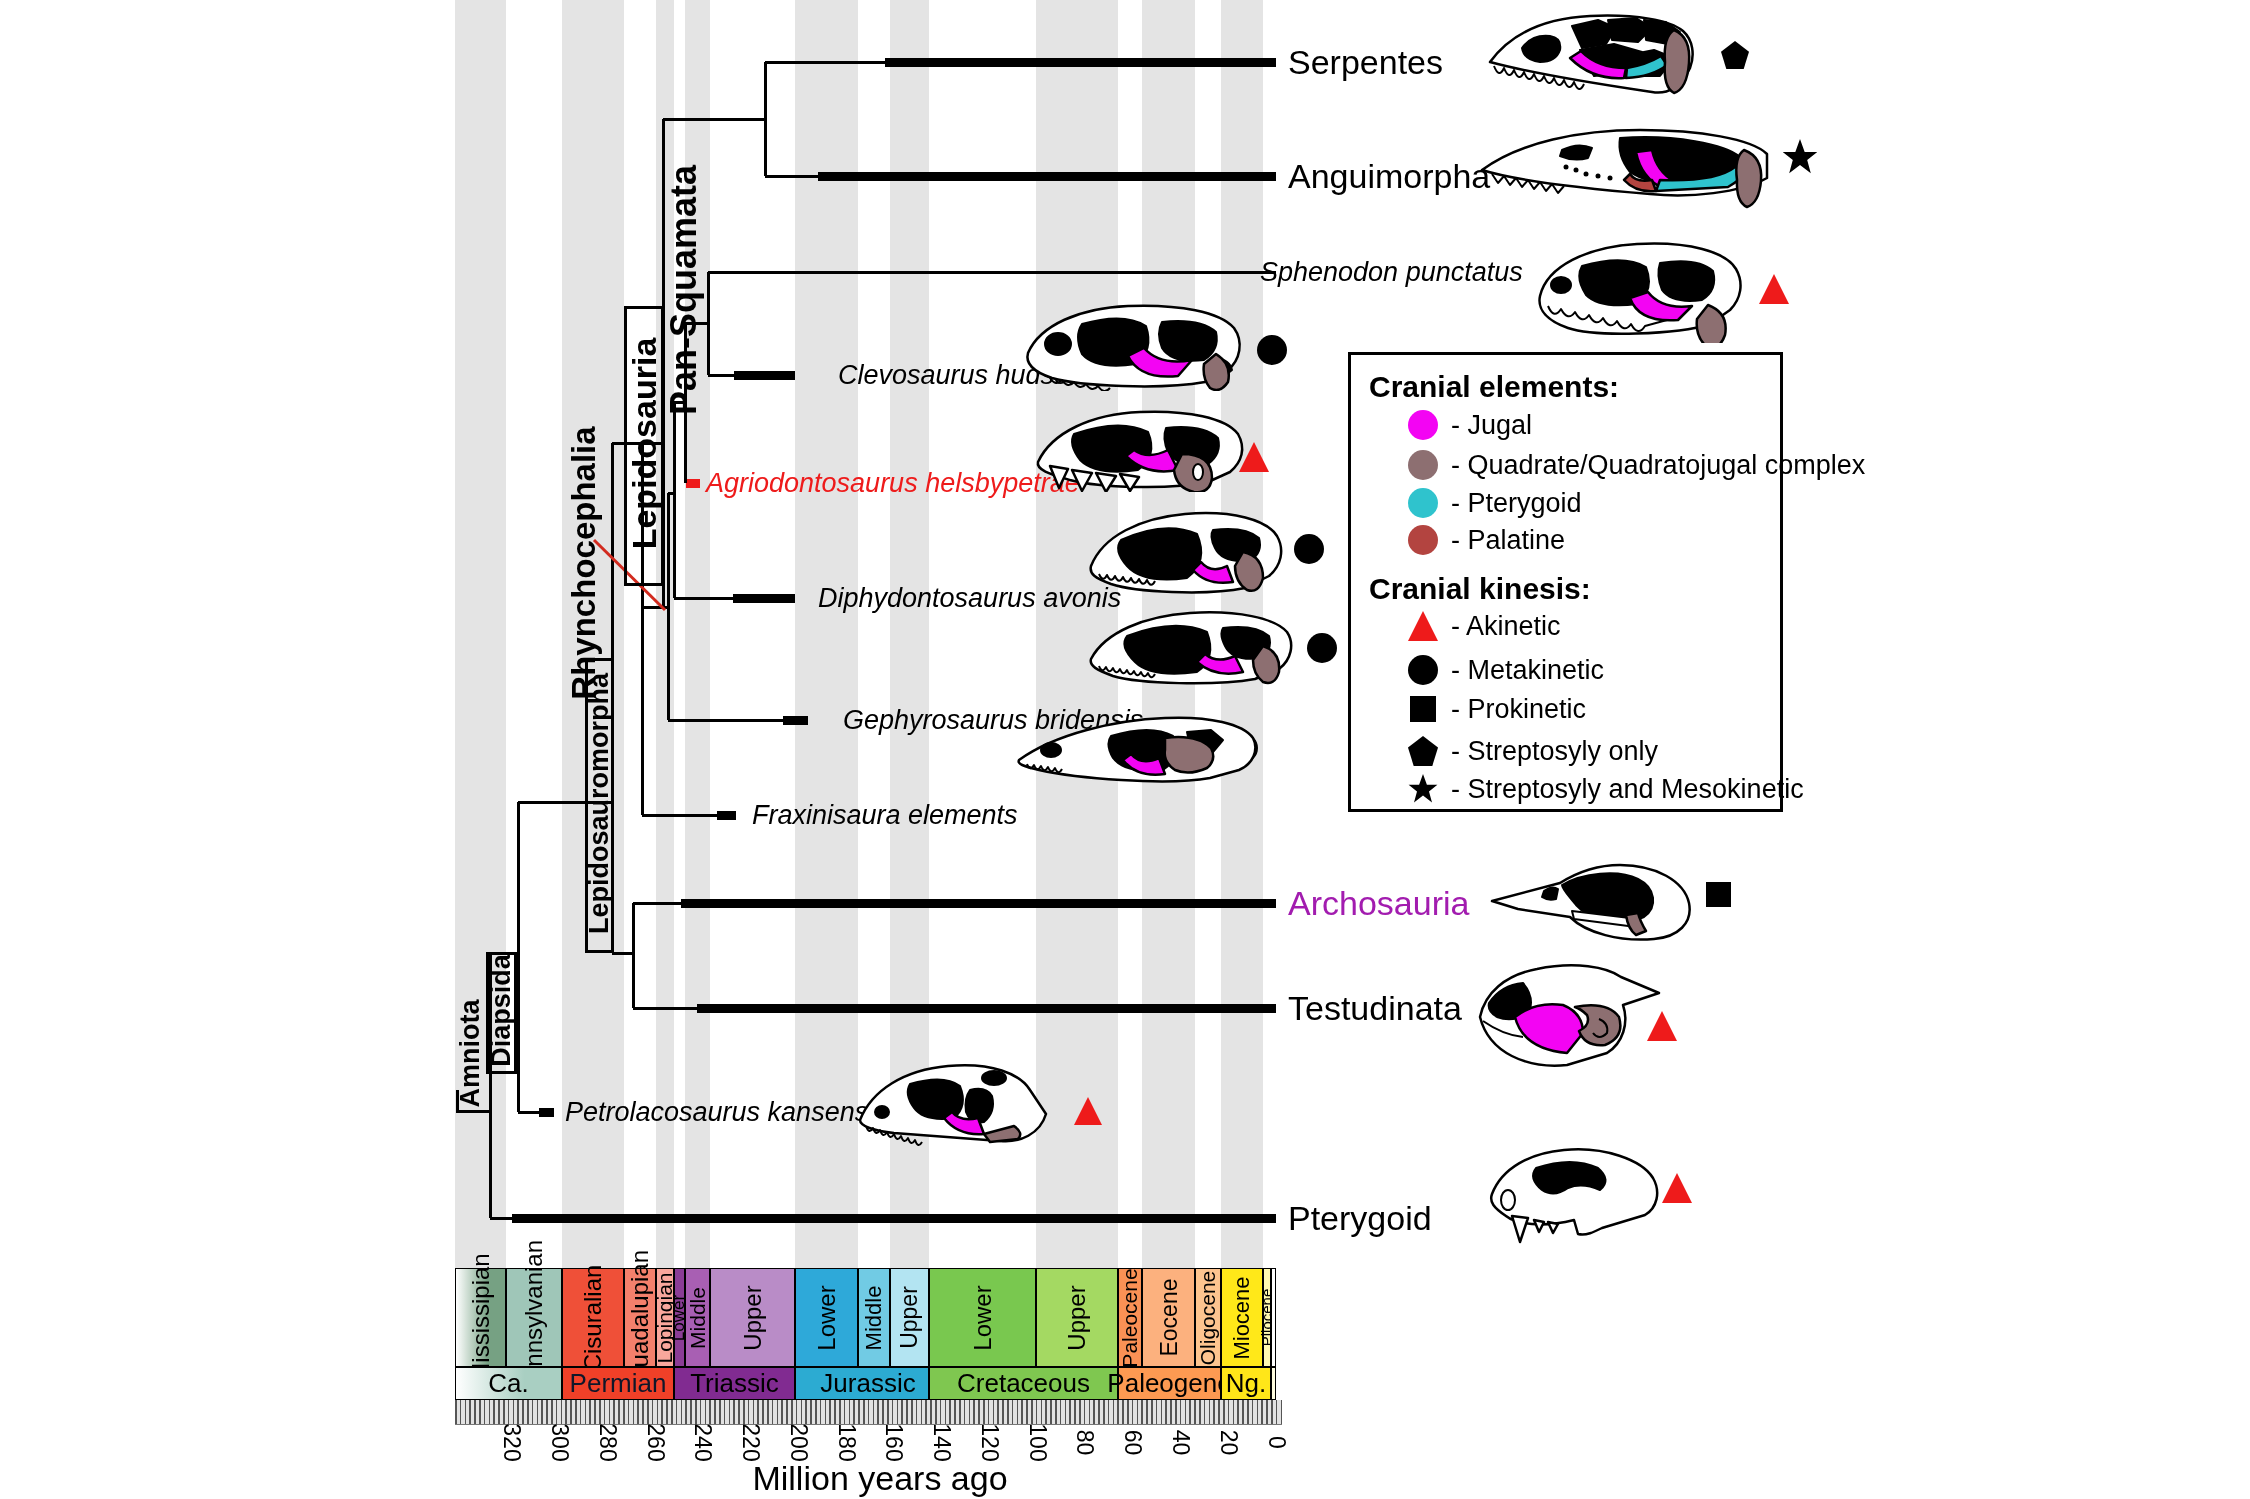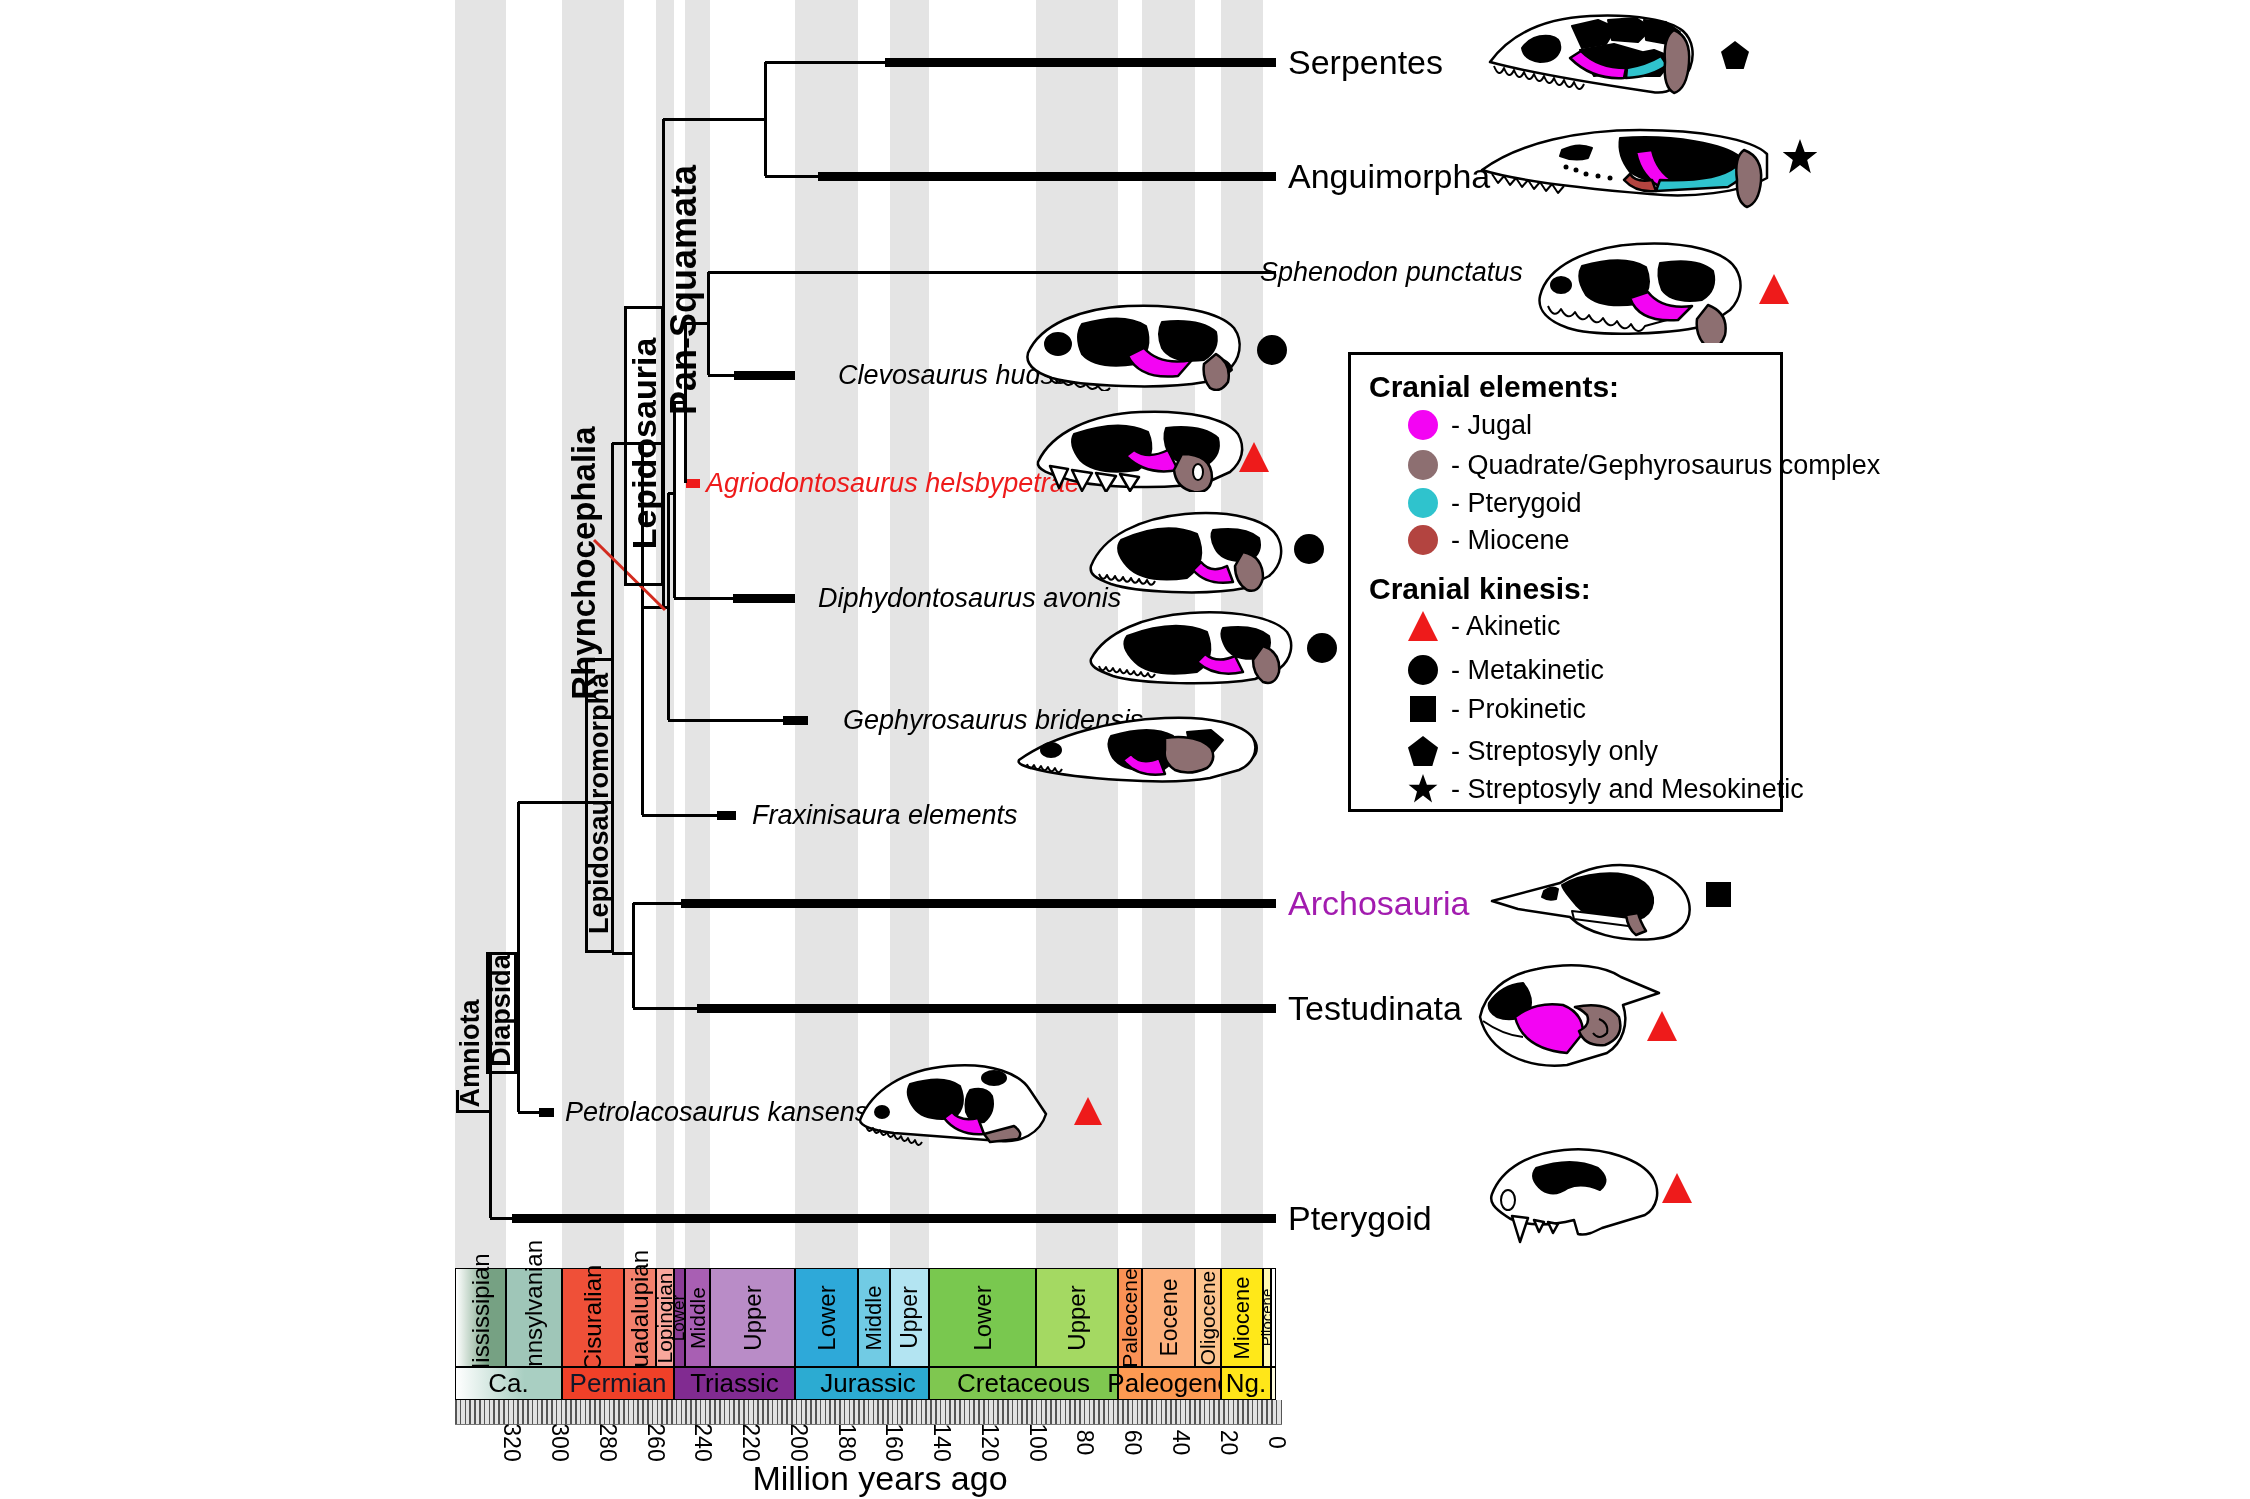--- a/index.html
+++ b/index.html
@@ -243,25 +243,25 @@
       <path class="k" d="M54,28 Q90,16 116,28 Q130,40 118,50 Q100,42 86,48 Q72,58 60,50 Q46,38 54,28 Z"></path>
       <ellipse class="b" cx="26" cy="60" rx="7" ry="10" style="stroke-width:2"></ellipse>
     </svg>
     </div>
   <div id="legend" style="left: 1348px; top: 352px; width: 435px; height: 460px; text-align: center;">
     <span class="leg-title" style="left: 18px; top: 15px; font-size: 30px;">Cranial elements:</span>
     <span class="leg-title" style="left: 18px; top: 217px; font-size: 30px;">Cranial kinesis:</span>
   <div class="sym circle" style="left: 57px; top: 55px; width: 30px; height: 30px; background: rgb(243, 4, 243);"></div>
       <div class="leg-item-text" style="left: 100px; top: 70px; font-size: 27px;">- Jugal</div>
       <div class="sym circle" style="left: 57px; top: 95px; width: 30px; height: 30px; background: rgb(141, 111, 113);"></div>
-      <div class="leg-item-text" style="left: 100px; top: 110px; font-size: 27px;">- Quadrate/Gephyrosaurus complex</div>
+      <div class="leg-item-text" style="left: 100px; top: 110px; font-size: 27px;">- Quadrate/Quadratojugal complex</div>
       <div class="sym circle" style="left: 57px; top: 133px; width: 30px; height: 30px; background: rgb(47, 195, 205);"></div>
       <div class="leg-item-text" style="left: 100px; top: 148px; font-size: 27px;">- Pterygoid</div>
       <div class="sym circle" style="left: 57px; top: 170px; width: 30px; height: 30px; background: rgb(179, 68, 64);"></div>
-      <div class="leg-item-text" style="left: 100px; top: 185px; font-size: 27px;">- Miocene</div>
+      <div class="leg-item-text" style="left: 100px; top: 185px; font-size: 27px;">- Palatine</div>
       <div class="sym triangle" style="left: 57px; top: 256px; width: 30px; height: 30px; background: rgb(238, 27, 27);"></div>
       <div class="leg-item-text" style="left: 100px; top: 271px; font-size: 27px;">- Akinetic</div>
       <div class="sym circle" style="left: 57px; top: 300px; width: 30px; height: 30px; background: rgb(0, 0, 0);"></div>
       <div class="leg-item-text" style="left: 100px; top: 315px; font-size: 27px;">- Metakinetic</div>
       <div class="sym square" style="left: 59px; top: 341px; width: 26px; height: 26px; background: rgb(0, 0, 0);"></div>
       <div class="leg-item-text" style="left: 100px; top: 354px; font-size: 27px;">- Prokinetic</div>
       <div class="sym pentagon" style="left: 57px; top: 381px; width: 30px; height: 30px; background: rgb(0, 0, 0);"></div>
       <div class="leg-item-text" style="left: 100px; top: 396px; font-size: 27px;">- Streptosyly only</div>
       <div class="sym star" style="left: 57px; top: 419px; width: 30px; height: 30px; background: rgb(0, 0, 0);"></div>
       <div class="leg-item-text" style="left: 100px; top: 434px; font-size: 27px;">- Streptosyly and Mesokinetic</div>

